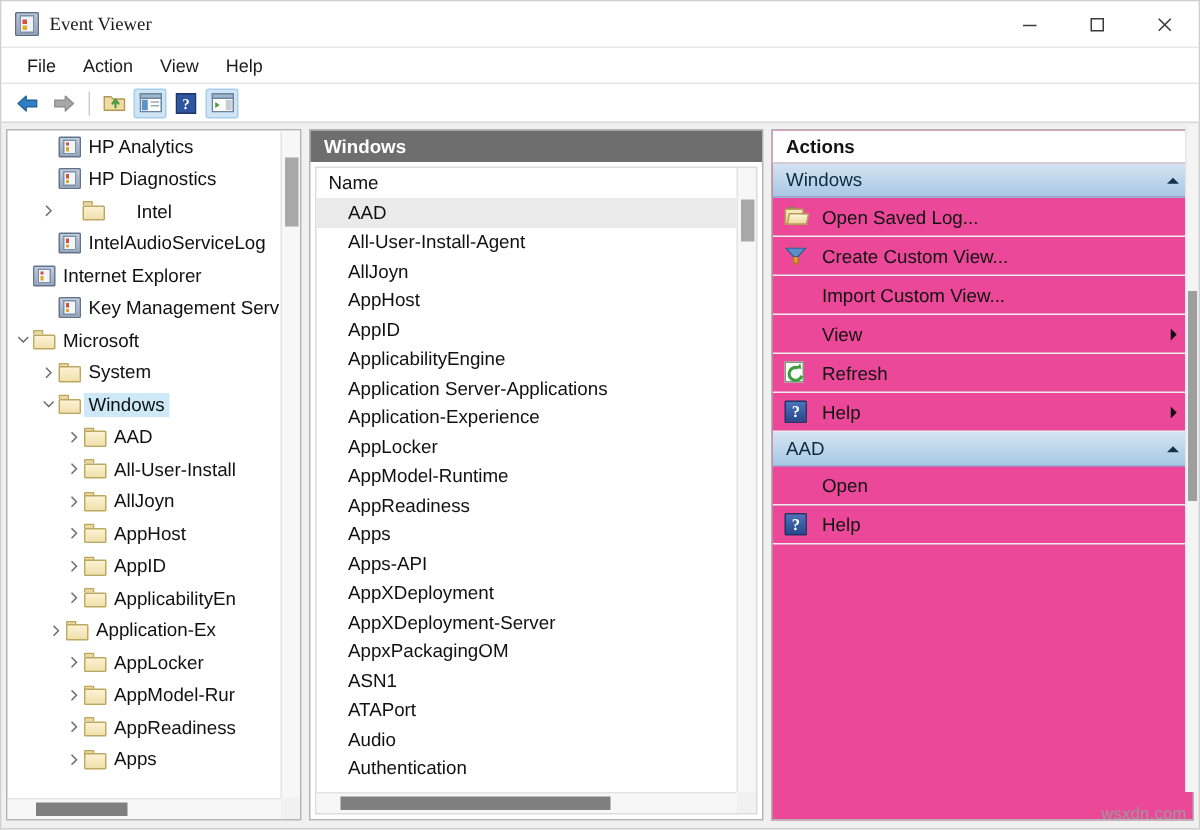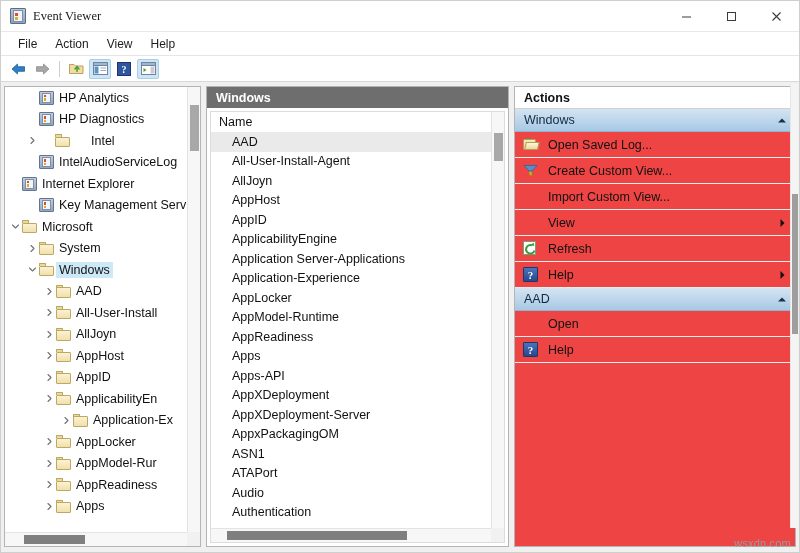--- a/index.html
+++ b/index.html
@@ -274,21 +274,21 @@
     font-size: 12.5px;
     color: #111;
     white-space: nowrap;
   }
   .list-row.selected { background: #eaeaea; }
 
   
   .pane-actions {
     width: 282px;
     flex: 0 0 auto;
-    background: #ef4444;
+    background: #ec4899;
     border: 1px solid #b4b4b4;
     box-sizing: border-box;
     display: flex;
     flex-direction: column;
     position: relative;
     overflow: hidden;
   }
   .actions-caption {
     height: 21px;
     background: #ffffff;
@@ -671,21 +671,21 @@
               </svg>
             </span>
             <span class="ico">
               <span class="ico-folder">
                 <span class="tab"></span>
                 <span class="body"></span>
               </span>
             </span>
             <span class="lbl">ApplicabilityEn</span>
           </div>
-          <div class="tree-row" style="padding-left: 55px;">
+          <div class="tree-row" style="padding-left: 26px;">
             <span class="chev">
               <svg width="9" height="9" viewBox="0 0 9 9">
                 <path d="M3 1.5 L6 4.5 L3 7.5" fill="none" stroke="#707070" stroke-width="1.1" stroke-linecap="round" stroke-linejoin="round"></path>
               </svg>
             </span>
             <span class="ico">
               <span class="ico-folder">
                 <span class="tab"></span>
                 <span class="body"></span>
               </span>

